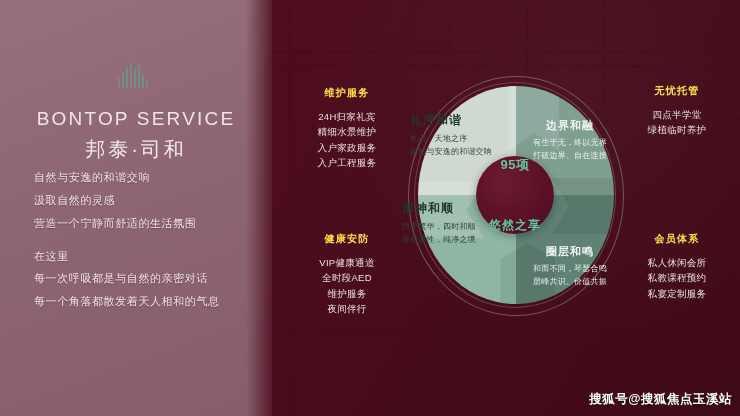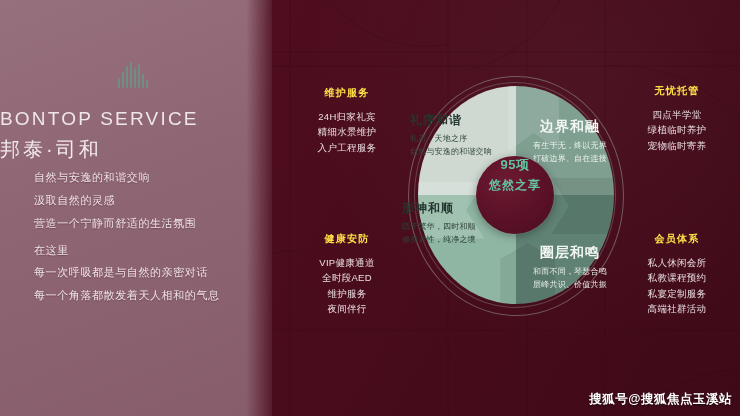--- a/index.html
+++ b/index.html
@@ -17,27 +17,27 @@
   .bg-left:after{content:"";position:absolute;right:0;top:0;width:26px;height:100%;
     background:linear-gradient(90deg,rgba(78,15,32,0) 0%,rgba(78,15,32,.85) 100%);}
 
   
   .lines{position:absolute;inset:0;pointer-events:none;opacity:.45;}
 
   
   .left-wrap{position:absolute;left:0;top:0;width:272px;height:416px;}
   .bars{position:absolute;left:118px;top:62px;display:flex;align-items:flex-end;gap:2px;height:26px;}
   .bars i{display:block;width:2px;background:#6f8f82;border-radius:1px;}
-  .brand{position:absolute;left:0;right:0;top:108px;text-align:left;}
+  .brand{position:absolute;left:0;right:0;top:108px;text-align:center;}
   .brand .en{color:#efe6e8;font-size:19px;letter-spacing:2.2px;font-weight:400;line-height:1.2;}
   .brand .cn{color:#f3eaec;font-size:20px;letter-spacing:3px;margin-top:5px;font-weight:500;}
   .poem{position:absolute;left:34px;top:170px;width:228px;}
   .poem p{margin:0 0 8px 0;color:#f0e5e8;font-size:11px;letter-spacing:.6px;line-height:1.35;
           font-weight:500;text-shadow:0 1px 1px rgba(60,10,24,.35);}
-  .poem .gap{margin-top:12px;}
+  .poem .gap{margin-top:18px;}
 
   
   .cat{position:absolute;text-align:center;width:110px;}
   .cat .t{color:#fde047;font-size:10px;font-weight:700;letter-spacing:1.2px;margin-bottom:9px;}
   .cat .l{color:#e9dfe2;font-size:9.5px;line-height:1.62;letter-spacing:.3px;font-weight:500;}
   #cat-maint{left:292px;top:86px;}
   #cat-health{left:292px;top:232px;}
   #cat-host{left:622px;top:84px;}
   #cat-member{left:622px;top:232px;}
 
@@ -61,26 +61,26 @@
       clip-path:polygon(0 0,100% 0,72% 50%,100% 100%,0 100%);background:rgba(255,255,255,.16);}
   .n3{right:0;top:42%;width:32%;height:26%;
       clip-path:polygon(0 0,100% 0,100% 100%,0 100%,28% 50%);background:rgba(0,0,0,.08);}
   .n4{left:42%;bottom:0;width:28%;height:28%;
       clip-path:polygon(50% 0,100% 26%,100% 100%,0 100%,0 26%);background:rgba(0,0,0,.07);}
 
   .core{position:absolute;left:50%;top:50%;transform:translate(-50%,-50%);
      width:78px;height:78px;border-radius:50%;
      background:radial-gradient(circle at 38% 32%, #6d1a31 0%, #5a1127 55%, #4b0d1f 100%);
      box-shadow:0 0 0 1px rgba(255,255,255,.07), 0 2px 8px rgba(0,0,0,.35);
-     display:flex;flex-direction:column;align-items:center;justify-content:flex-start;gap:3px;}
+     display:flex;flex-direction:column;align-items:center;justify-content:space-between;gap:3px;}
   .core .c1{color:#63c2a2;font-size:13px;font-weight:700;letter-spacing:.5px;}
   .core .c2{color:#63c2a2;font-size:12px;font-weight:700;letter-spacing:1px;}
 
   .quad-label{position:absolute;}
-  .quad-label .qt{font-size:14px;font-weight:700;letter-spacing:1px;margin-bottom:4px;}
+  .quad-label .qt{font-size:11px;font-weight:700;letter-spacing:1px;margin-bottom:4px;}
   .quad-label .qd{font-size:8px;line-height:1.6;letter-spacing:.2px;font-weight:500;}
   #ql-1{left:10px;top:40px;width:104px;text-align:left;}
   #ql-1 .qt{color:#22372f;font-size:12px;}
   #ql-1 .qd{color:#33473e;}
   #ql-2{left:114px;top:46px;width:112px;text-align:center;}
   #ql-2 .qt{color:#f2f6f3;}
   #ql-2 .qd{color:#eaf1ec;}
   #ql-3{left:2px;top:128px;width:106px;text-align:left;}
   #ql-3 .qt{color:#22372f;font-size:12px;}
   #ql-3 .qd{color:#2e4239;}
@@ -142,44 +142,43 @@
       <p class="gap">在这里</p>
       <p>每一次呼吸都是与自然的亲密对话</p>
       <p>每一个角落都散发着天人相和的气息</p>
     </div>
   </div>
 
   <div class="cat" id="cat-maint">
     <div class="t">维护服务</div>
     <div class="l">24H归家礼宾</div>
     <div class="l">精细水景维护</div>
+    <div class="l">入户家政服务</div>
     <div class="l">入户工程服务</div>
   </div>
 
   <div class="cat" id="cat-health">
     <div class="t">健康安防</div>
     <div class="l">VIP健康通道</div>
     <div class="l">全时段AED</div>
     <div class="l">维护服务</div>
     <div class="l">夜间伴行</div>
   </div>
 
   <div class="cat" id="cat-host">
     <div class="t">无忧托管</div>
     <div class="l">四点半学堂</div>
     <div class="l">绿植临时养护</div>
-    <div class="l">宠物临时寄养</div>
   </div>
 
   <div class="cat" id="cat-member">
     <div class="t">会员体系</div>
     <div class="l">私人休闲会所</div>
     <div class="l">私教课程预约</div>
     <div class="l">私宴定制服务</div>
-    <div class="l">高端社群活动</div>
   </div>
 
   <div class="diagram">
     <div class="ring-outer"></div>
     <div class="ring-inner"></div>
 
     <div class="disc">
       <div class="q q1"></div>
       <div class="q q2"></div>
       <div class="q q3"></div>

